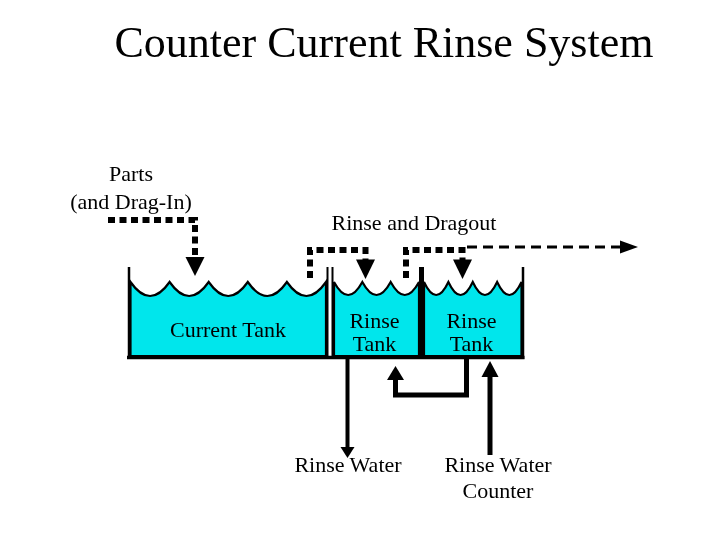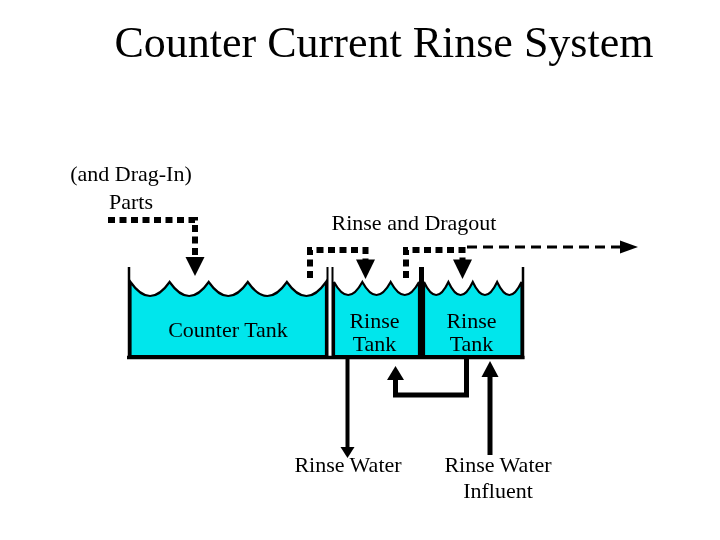--- a/index.html
+++ b/index.html
@@ -37,22 +37,22 @@
   svg.diagram{top:0;left:0;}
 </style>
 </head>
 <body>
 
 <div class="slide">
 
   <div class="abs slide-title">Counter Current Rinse System</div>
 
   <div class="abs lbl lbl-parts">
+    <div>Parts</div>
     <div>(and Drag-In)</div>
-    <div>Parts</div>
   </div>
 
   <div class="abs lbl lbl-dragout">Rinse and Dragout</div>
 
   <svg class="abs diagram" width="720" height="540" viewBox="0 0 720 540" xmlns="http://www.w3.org/2000/svg">
 
     <g>
       <path d="M130.5,356 L130.5,282 q19.55,28 39.1,0 q19.55,28 39.1,0 q19.55,28 39.1,0 q19.55,28 39.1,0 q19.55,28 39.1,0 L326,356 Z" fill="var(--water)" stroke="var(--line)" stroke-width="2.2"></path>
       <path d="M334,356 L334,282 q14.17,26 28.33,0 q14.17,26 28.33,0 q14.17,26 28.34,0 L419,356 Z" fill="var(--water)" stroke="var(--line)" stroke-width="2.2"></path>
       <path d="M424,356 L424,282 q12.19,26 24.38,0 q12.19,26 24.38,0 q12.19,26 24.38,0 q12.19,26 24.37,0 L521.5,356 Z" fill="var(--water)" stroke="var(--line)" stroke-width="2.2"></path>
@@ -86,34 +86,34 @@
       <polygon points="340.5,447 354.5,447 347.5,458" fill="var(--line)" stroke="none"></polygon>
 
       <polyline points="466.5,359 466.5,395 395.5,395 395.5,379" stroke-width="5"></polyline>
       <polygon points="387,380 404,380 395.5,366" fill="var(--line)" stroke="none"></polygon>
 
       <line x1="490" y1="455" x2="490" y2="375" stroke-width="5"></line>
       <polygon points="481.5,377 498.5,377 490,361" fill="var(--line)" stroke="none"></polygon>
     </g>
   </svg>
 
-  <div class="abs lbl lbl-process">Counter Tank</div>
+  <div class="abs lbl lbl-process">Current Tank</div>
 
   <div class="abs lbl lbl-rinse1">
     <div>Rinse</div>
     <div>Tank</div>
   </div>
 
   <div class="abs lbl lbl-rinse2">
     <div>Rinse</div>
     <div>Tank</div>
   </div>
 
   <div class="abs lbl lbl-effluent">
     <div>Rinse Water</div>
   </div>
 
   <div class="abs lbl lbl-influent">
     <div>Rinse Water</div>
-    <div>Influent</div>
+    <div>Counter</div>
   </div>
 
 </div>
 
 </body></html>

